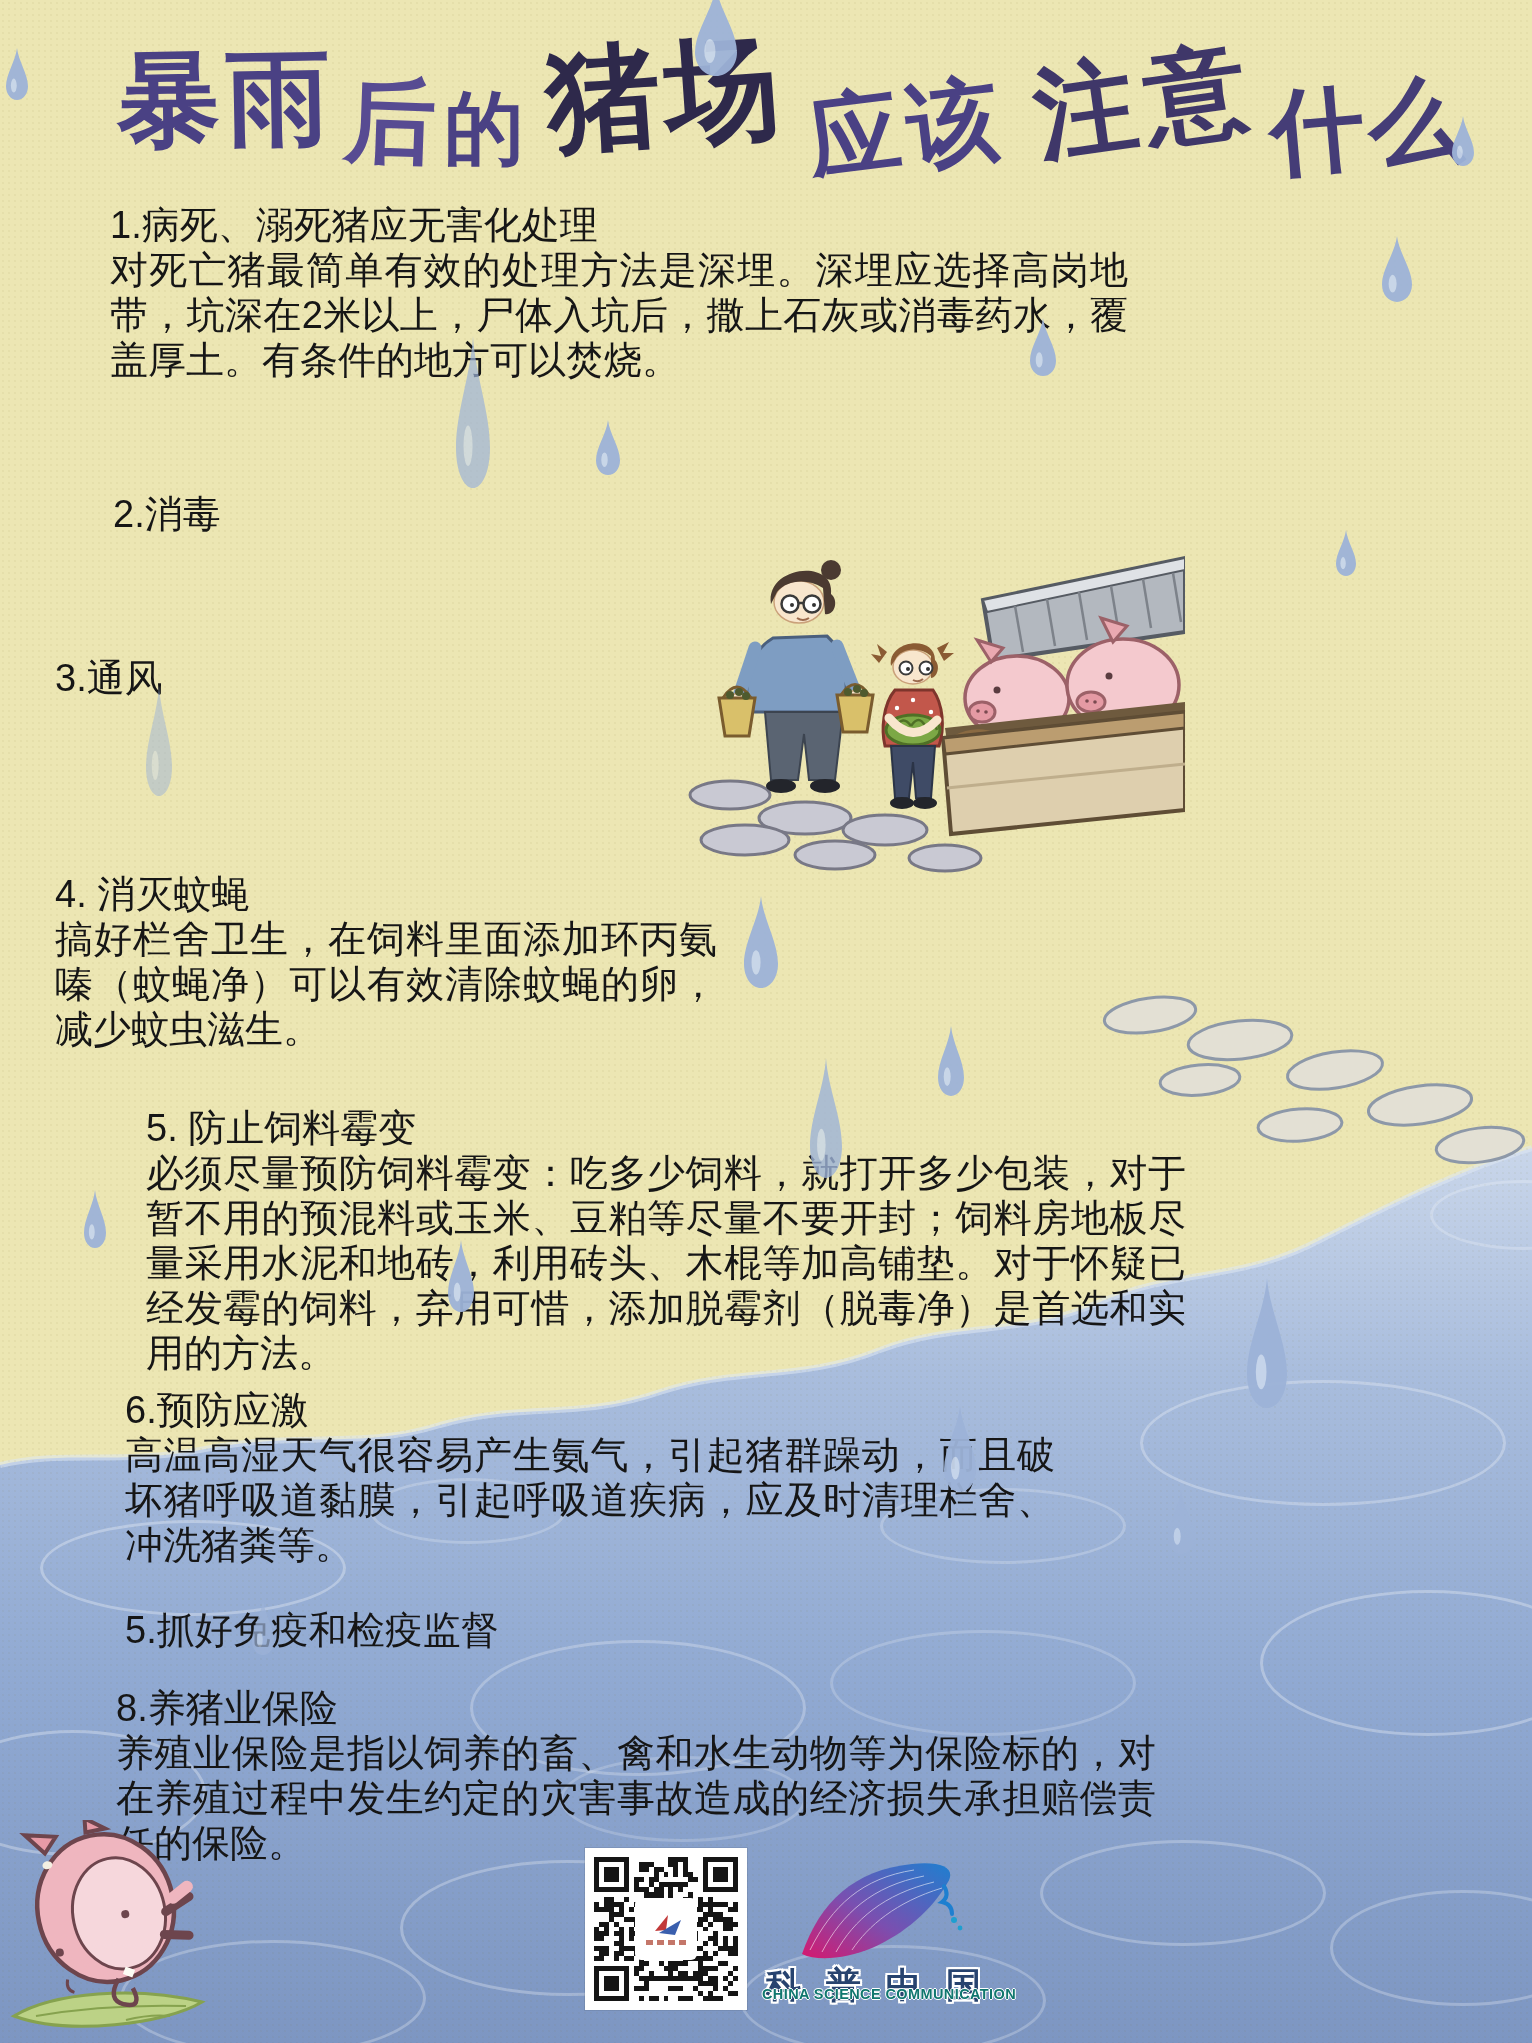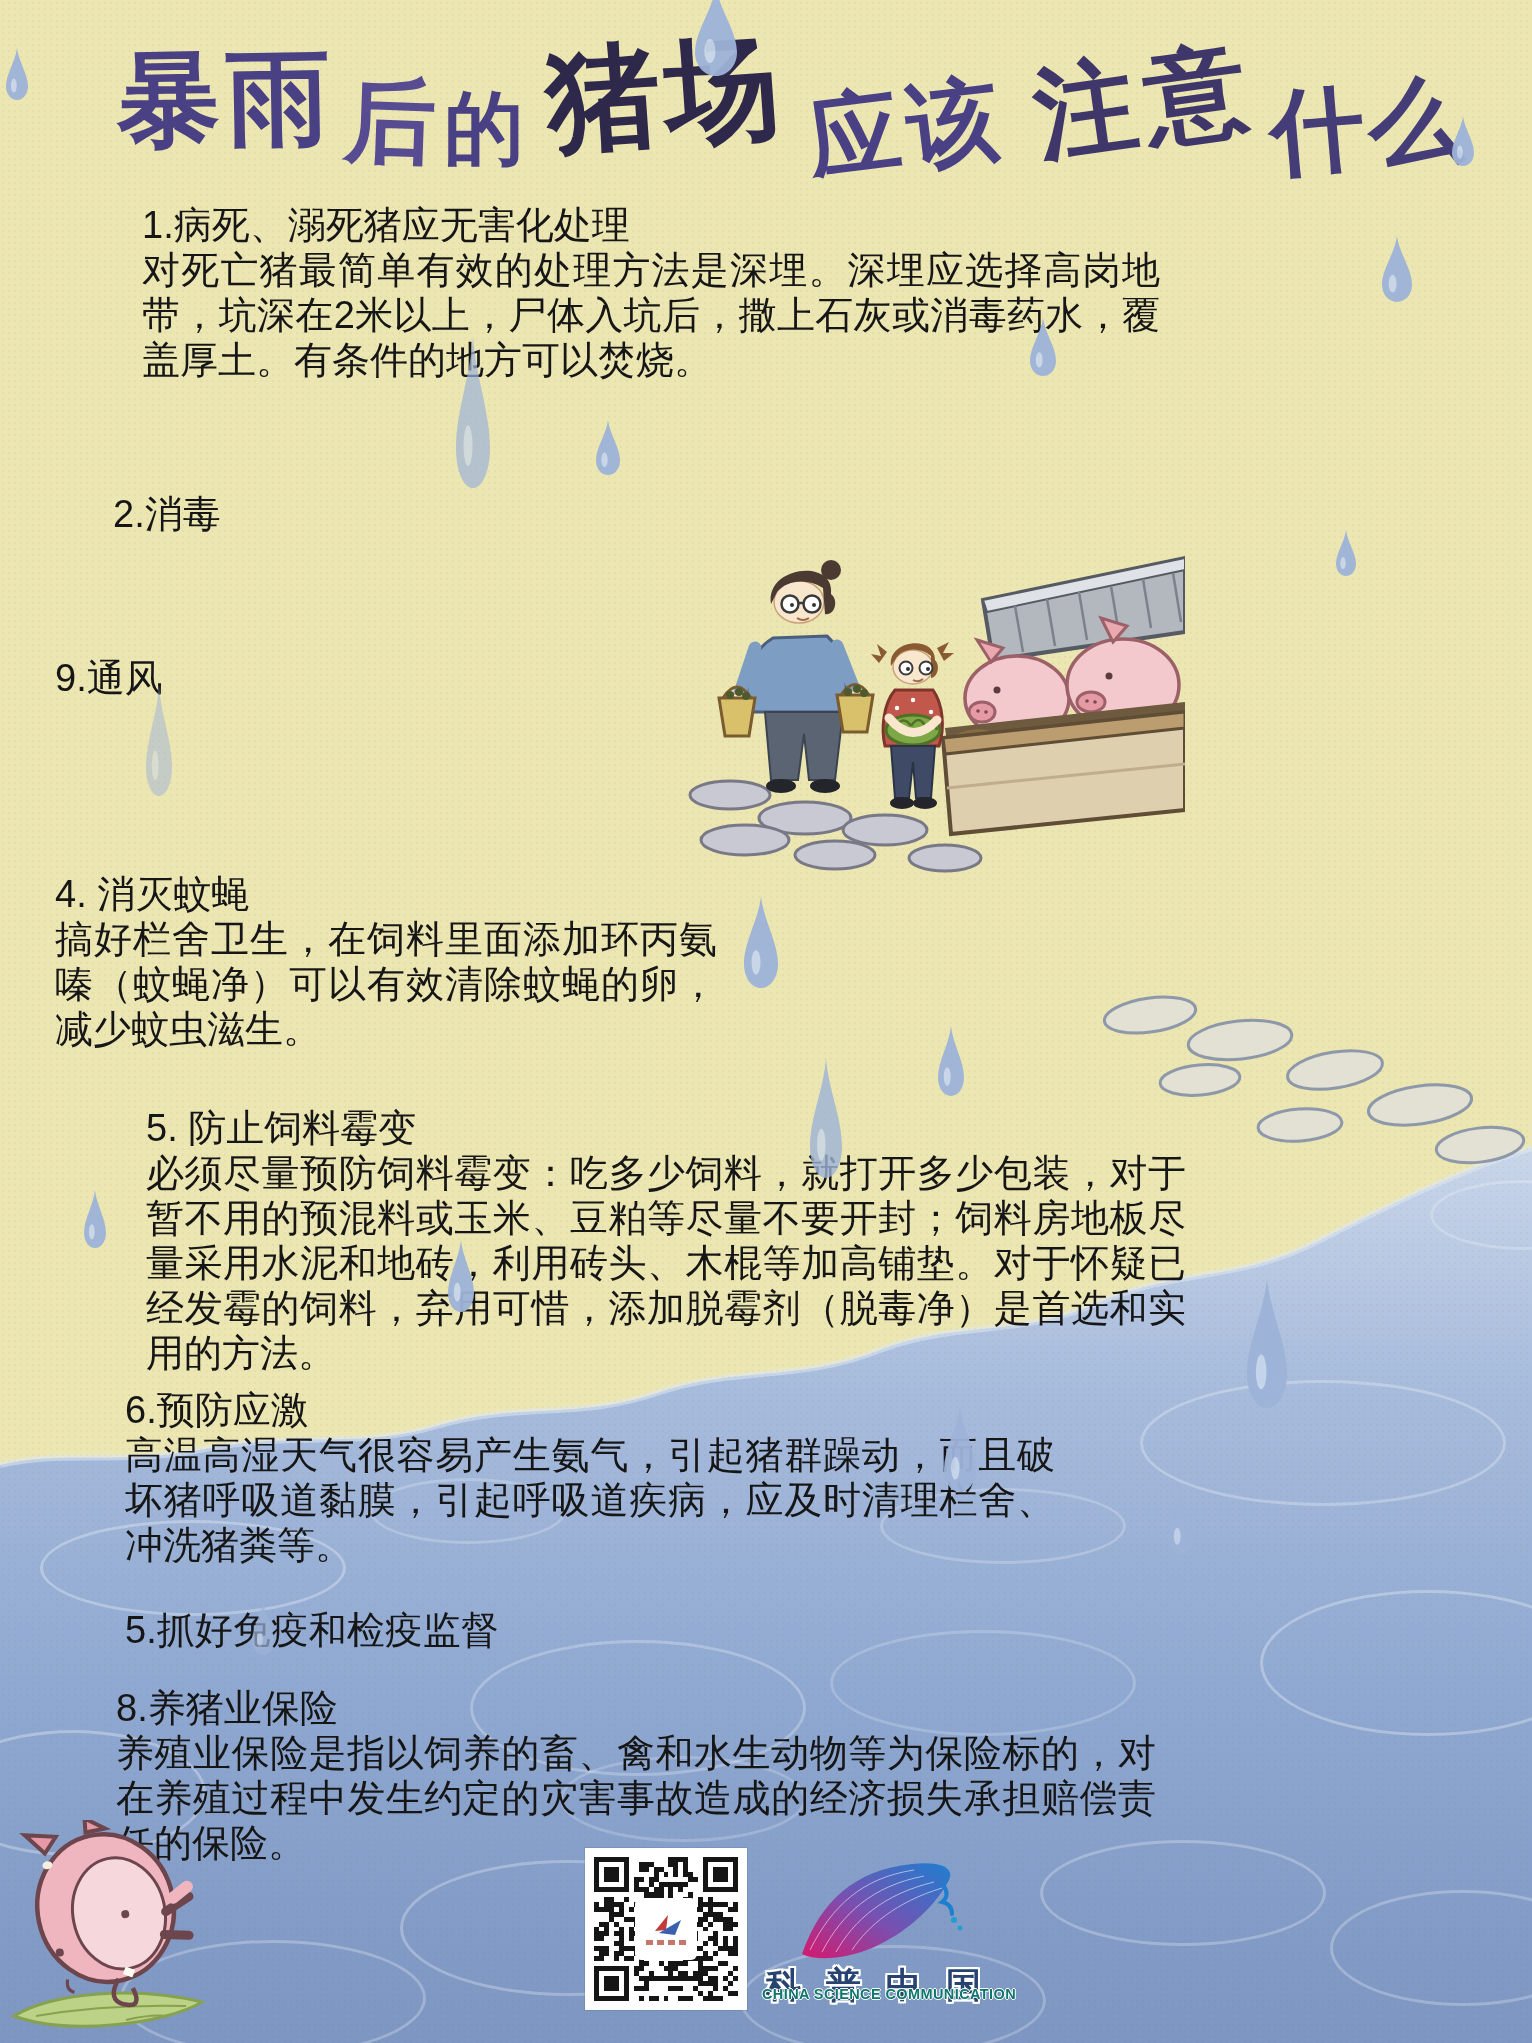--- a/index.html
+++ b/index.html
@@ -23,21 +23,21 @@
   .t1{font-size:92px;color:#574b92;margin:44px 0 0 8px;transform:rotate(2deg);}
   .t2{font-size:80px;color:#4a4184;margin:60px 0 0 8px;}
   .t3{font-size:114px;color:#2e294b;margin:-10px 0 0 22px;letter-spacing:5px;transform:rotate(-4deg);}
   .t4{font-size:92px;color:#4a4184;margin:58px 0 0 24px;letter-spacing:7px;transform:rotate(-7deg);}
   .t5{font-size:102px;color:#3f3769;margin:4px 0 0 28px;letter-spacing:9px;transform:rotate(-8deg);}
   .t6{font-size:94px;color:#453d77;margin:54px 0 0 14px;letter-spacing:4px;transform:rotate(-5deg);}
   
   .sec{position:absolute;color:#161616;font-size:38px;line-height:45px;font-weight:500;z-index:3;
        text-align:justify;text-justify:inter-character;}
   .sec .hd{text-align:left;}
-  .s1{left:110px;top:203px;width:1018px;margin-left:32px;}
+  .s1{left:110px;top:203px;width:1018px;}
   .s2{left:113px;top:492px;width:1040px;}
   .s3{left:55px;top:656px;width:650px;}
   .s4{left:55px;top:856px;width:662px;margin-top:16px;}
   .s5{left:146px;top:1080px;width:1040px;margin-top:26px;}
   .s6{left:125px;top:1388px;width:930px;}
   .s7{left:125px;top:1608px;width:960px;}
   .s8{left:116px;top:1686px;width:1040px;}
   
   .qr{position:absolute;left:585px;top:1848px;width:162px;height:162px;background:#fff;
       box-sizing:border-box;padding:9px;z-index:4;box-shadow:0 0 0 1px rgba(0,0,0,.08);}
@@ -87,21 +87,21 @@
   </div>
 
   <div class="sec s1">
     <div class="hd">1.病死、溺死猪应无害化处理</div>
     <div class="bd">对死亡猪最简单有效的处理方法是深埋。深埋应选择高岗地带，坑深在2米以上，尸体入坑后，撒上石灰或消毒药水，覆盖厚土。有条件的地方可以焚烧。</div>
   </div>
   <div class="sec s2">
     <div class="hd">2.消毒</div>
   </div>
   <div class="sec s3">
-    <div class="hd">9.通风</div>
+    <div class="hd">3.通风</div>
   </div>
   <div class="sec s4">
     <div class="hd">4. 消灭蚊蝇</div>
     <div class="bd">搞好栏舍卫生，在饲料里面添加环丙氨嗪（蚊蝇净）可以有效清除蚊蝇的卵，减少蚊虫滋生。</div>
   </div>
   <div class="sec s5">
     <div class="hd">5. 防止饲料霉变</div>
     <div class="bd">必须尽量预防饲料霉变：吃多少饲料，就打开多少包装，对于暂不用的预混料或玉米、豆粕等尽量不要开封；饲料房地板尽量采用水泥和地砖，利用砖头、木棍等加高铺垫。对于怀疑已经发霉的饲料，弃用可惜，添加脱霉剂（脱毒净）是首选和实用的方法。</div>
   </div>
   <div class="sec s6">

